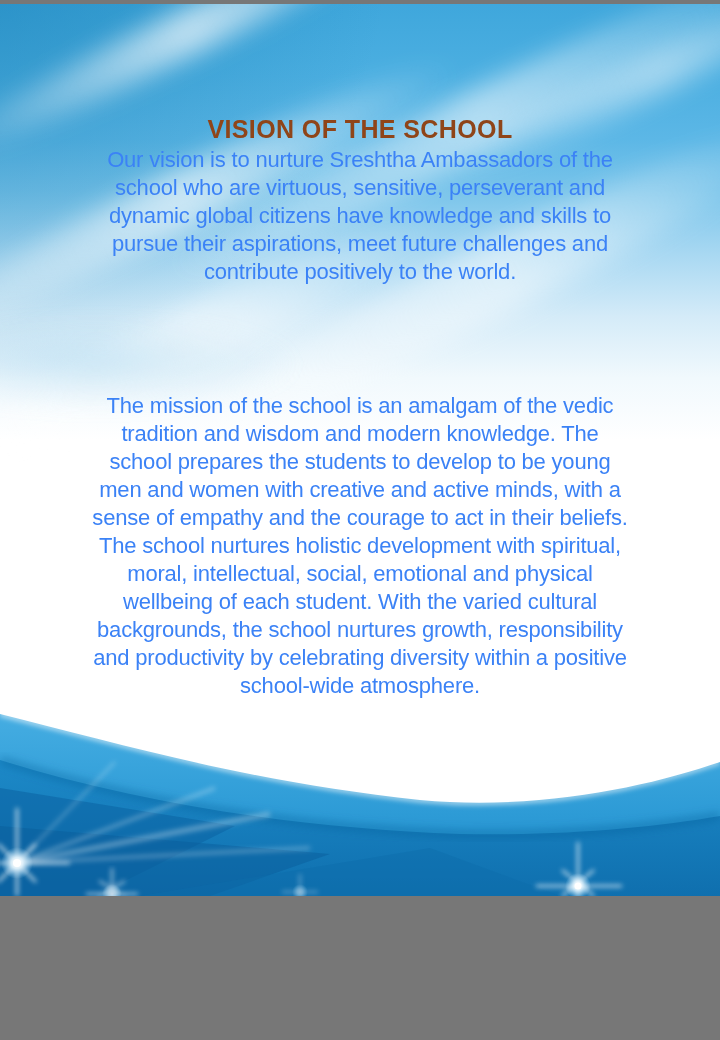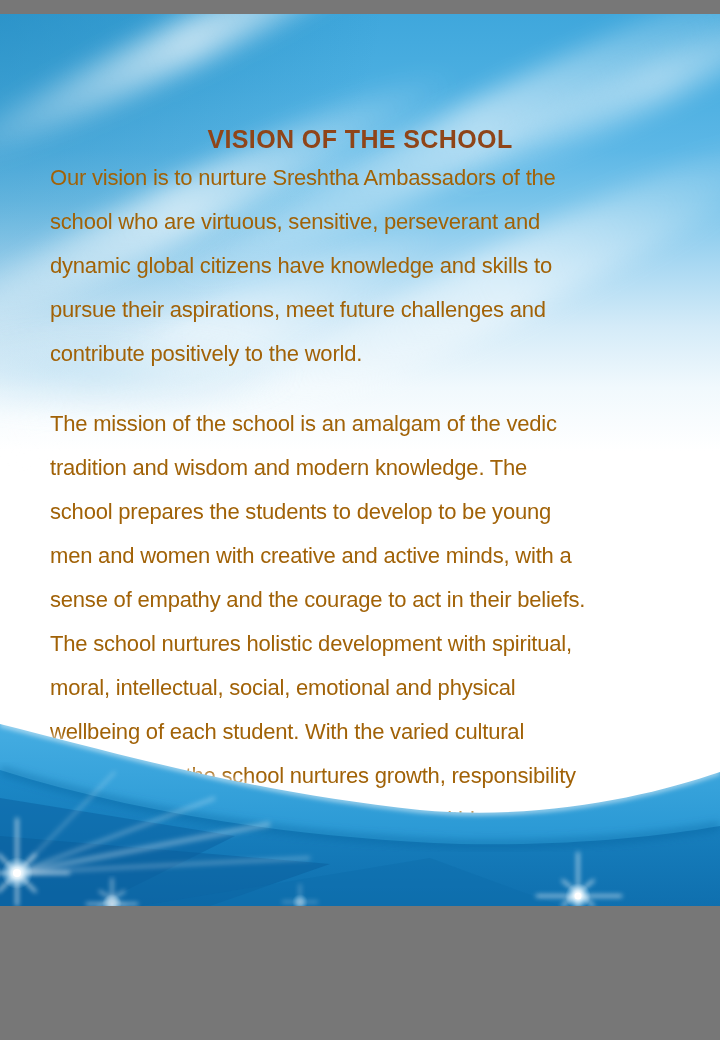--- a/index.html
+++ b/index.html
@@ -1,19 +1,19 @@
 <!DOCTYPE html>
 <html><head>
 <meta charset="utf-8">
 <style>
   html,body{margin:0;padding:0;background:#777;}
   .page{
     position:relative;
     width:720px;height:892px;
-    margin:14px auto;
+    margin:4px auto;
     background:#ffffff;
     overflow:hidden;
     font-family:"Liberation Sans", sans-serif;
   }
   
   .sky{
     position:absolute;top:0;left:0;width:720px;height:520px;
     background:linear-gradient(180deg,
       #3fa7dc 0%, #4cafe1 14%, #5cb7e6 26%, #79c4ea 36%,
       #a8d8f2 48%, #d4ebf8 60%, #f1f9fd 72%, #ffffff 84%);
@@ -44,24 +44,24 @@
     position:absolute;left:0;width:720px;
     text-align:center;
     font-size:25px;font-weight:bold;letter-spacing:.4px;
     color:#8f4519;
   }
   .vision-title{top:94px;}
   .mission-title{top:359px;}
   .body-text{
     position:absolute;left:50%;transform:translateX(-50%);
     width:620px;
-    text-align:left;
+    text-align:center;
     font-size:22px;letter-spacing:-.2px;
-    line-height:44px;
-    color:#a16207;
+    line-height:28px;
+    color:#3b82f6;
     white-space:pre-line;
     margin:0;
   }
   .vision-body{top:142px;}
   .mission-body{top:388px;}
   
   .bottom-decor{position:absolute;left:0;bottom:0;width:720px;height:200px;display:block;}
 </style>
 </head>
 <body>

